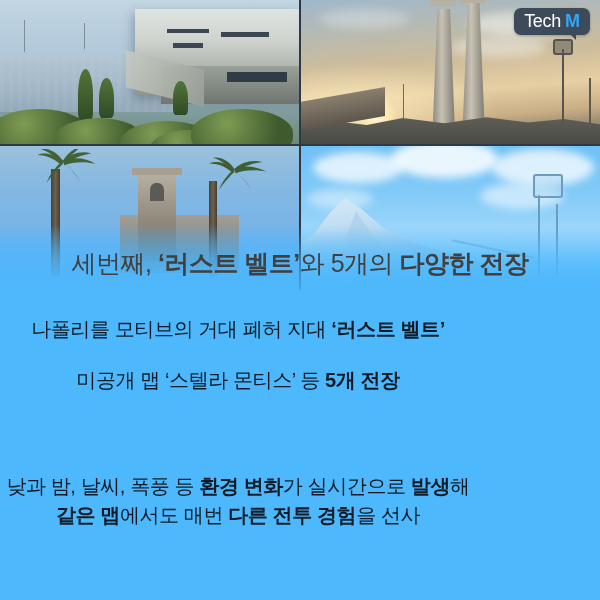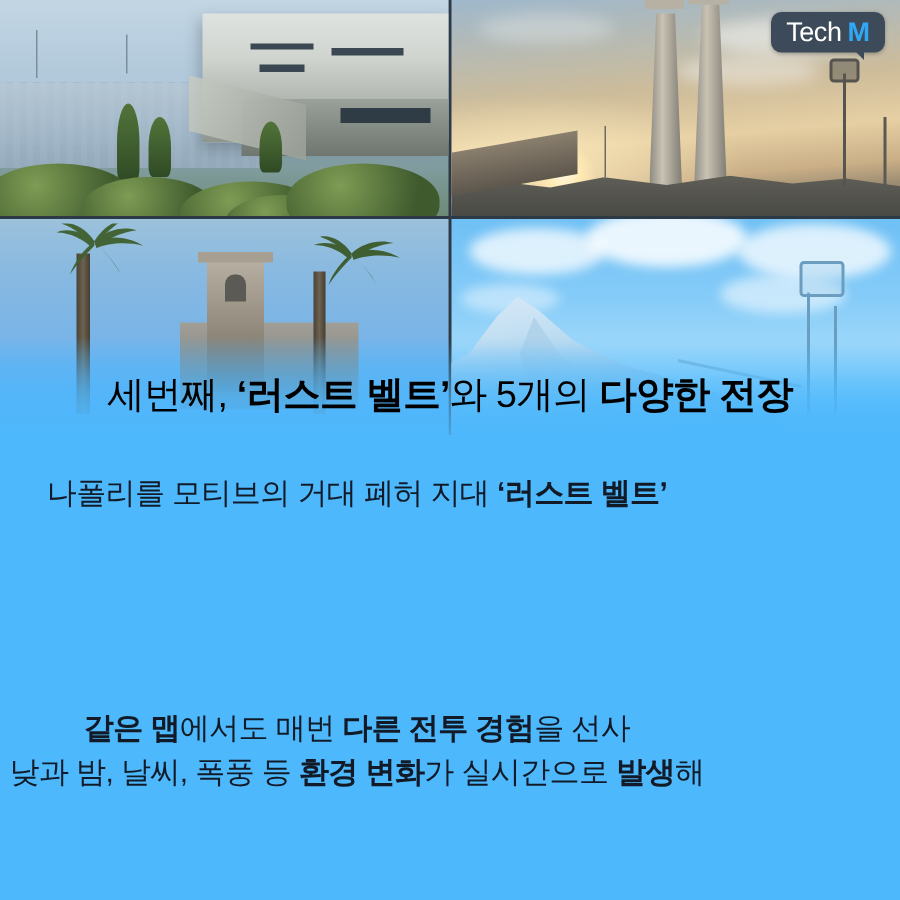--- a/index.html
+++ b/index.html
@@ -162,21 +162,21 @@
     border-right:0 solid transparent;border-top:6px solid #3c4a5a;
   }
   .logo-tech{color:#ffffff;font-weight:normal;font-size:18px;letter-spacing:-.3px;line-height:1;}
   .logo-m{color:#31a8f5;font-weight:bold;font-size:18px;line-height:1;}
 
   
   #headline{
     position:absolute;left:0;top:249px;width:600px;
     text-align:center;
     font-size:25px;
-    color:#000000;
+    color:#404040;
     line-height:1.15;
     white-space:nowrap;
     letter-spacing:-.5px;
   }
   #headline .b{font-weight:bold;}
 
   
   .block{position:absolute;left:0;width:476px;text-align:center;color:#111a26;}
   .line{font-size:20px;line-height:1.45;letter-spacing:-.4px;white-space:nowrap;}
   .line .b{font-weight:bold;}
@@ -291,24 +291,27 @@
     <span>세번째, </span><span class="b">‘러스트 벨트’</span><span>와 5개의 </span><span class="b">다양한 전장</span>
   </div>
 
   <div class="block" id="blockA">
     <div class="line">
       <span>나폴리를 모티브의 거대 폐허 지대 </span><span class="b">‘러스트 벨트’</span>
     </div>
   </div>
 
   <div class="block" id="blockB">
+    <div class="line">
+      <span>미공개 맵 ‘스텔라 몬티스’ 등 </span><span class="b">5개 전장</span>
+    </div>
   </div>
 
   <div class="block" id="blockC">
     <div class="line">
+      <span>낮과 밤, 날씨, 폭풍 등 </span><span class="b">환경 변화</span><span>가 실시간으로 </span><span class="b">발생</span><span>해</span>
+    </div>
+    <div class="line">
       <span class="b">같은 맵</span><span>에서도 매번 </span><span class="b">다른 전투 경험</span><span>을 선사</span>
     </div>
-    <div class="line">
-      <span>낮과 밤, 날씨, 폭풍 등 </span><span class="b">환경 변화</span><span>가 실시간으로 </span><span class="b">발생</span><span>해</span>
-    </div>
   </div>
 
 </div>
 
 </body></html>

